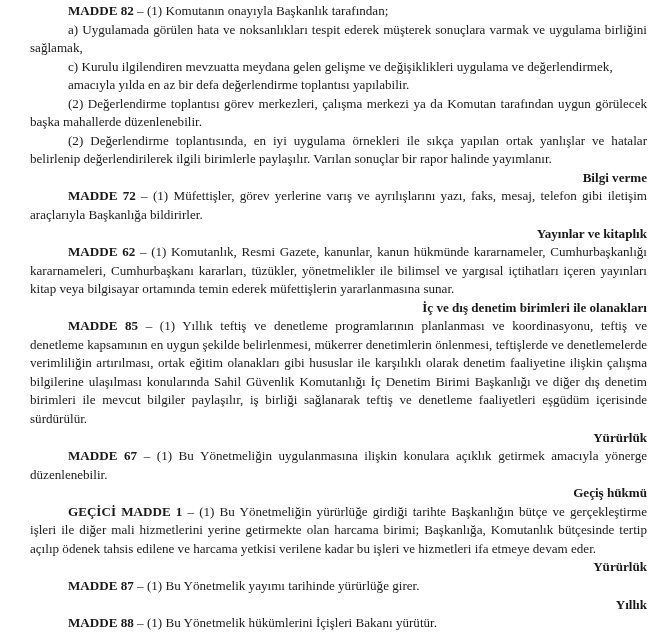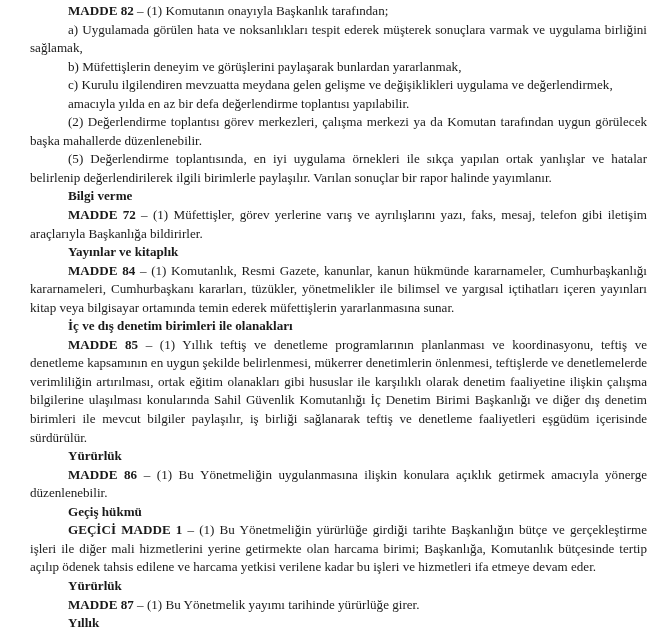--- a/index.html
+++ b/index.html
@@ -30,46 +30,45 @@
     text-justify: inter-word;
     -webkit-hyphens: none;
     hyphens: none;
   }
   p.ind {
     text-indent: 38px;
   }
   p.head {
     text-indent: 38px;
     font-weight: bold;
-    text-align: left;
+    text-align: right;
   }
   .b {
     font-weight: bold;
   }
 </style>
 </head>
 <body>
 
 <div id="doc">
   <div id="body-text">
       <p class="ind"><span class="b">MADDE 82</span><span> – </span><span>(1) Komutanın onayıyla Başkanlık tarafından;</span></p>
       <p class="ind"><span>a) Uygulamada görülen hata ve noksanlıkları tespit ederek müşterek sonuçlara varmak ve uygulama birliğini sağlamak,</span></p>
-      <p class="ind"><span>b) Müfettişlerin deneyim ve görüşlerini paylaşarak bunlardan yararlanmak,</span></p>
       <p class="ind"><span>c) Kurulu ilgilendiren mevzuatta meydana gelen gelişme ve değişiklikleri uygulama ve değerlendirmek,</span></p>
       <p class="ind"><span>amacıyla yılda en az bir defa değerlendirme toplantısı yapılabilir.</span></p>
       <p class="ind"><span>(2) Değerlendirme toplantısı görev merkezleri, çalışma merkezi ya da Komutan tarafından uygun görülecek başka mahallerde düzenlenebilir.</span></p>
-      <p class="ind"><span>(5) Değerlendirme toplantısında, en iyi uygulama örnekleri ile sıkça yapılan ortak yanlışlar ve hatalar belirlenip değerlendirilerek ilgili birimlerle paylaşılır. Varılan sonuçlar bir rapor halinde yayımlanır.</span></p>
+      <p class="ind"><span>(2) Değerlendirme toplantısında, en iyi uygulama örnekleri ile sıkça yapılan ortak yanlışlar ve hatalar belirlenip değerlendirilerek ilgili birimlerle paylaşılır. Varılan sonuçlar bir rapor halinde yayımlanır.</span></p>
       <p class="head"><span>Bilgi verme</span></p>
       <p class="ind"><span class="b">MADDE 72</span><span> – </span><span>(1) Müfettişler, görev yerlerine varış ve ayrılışlarını yazı, faks, mesaj, telefon gibi iletişim araçlarıyla Başkanlığa bildirirler.</span></p>
       <p class="head"><span>Yayınlar ve kitaplık</span></p>
-      <p class="ind"><span class="b">MADDE 84</span><span> – </span><span>(1) Komutanlık, Resmi Gazete, kanunlar, kanun hükmünde kararnameler, Cumhurbaşkanlığı kararnameleri, Cumhurbaşkanı kararları, tüzükler, yönetmelikler ile bilimsel ve yargısal içtihatları içeren yayınları kitap veya bilgisayar ortamında temin ederek müfettişlerin yararlanmasına sunar.</span></p>
+      <p class="ind"><span class="b">MADDE 62</span><span> – </span><span>(1) Komutanlık, Resmi Gazete, kanunlar, kanun hükmünde kararnameler, Cumhurbaşkanlığı kararnameleri, Cumhurbaşkanı kararları, tüzükler, yönetmelikler ile bilimsel ve yargısal içtihatları içeren yayınları kitap veya bilgisayar ortamında temin ederek müfettişlerin yararlanmasına sunar.</span></p>
       <p class="head"><span>İç ve dış denetim birimleri ile olanakları</span></p>
       <p class="ind"><span class="b">MADDE 85</span><span> – </span><span>(1) Yıllık teftiş ve denetleme programlarının planlanması ve koordinasyonu, teftiş ve denetleme kapsamının en uygun şekilde belirlenmesi, mükerrer denetimlerin önlenmesi, teftişlerde ve denetlemelerde verimliliğin artırılması, ortak eğitim olanakları gibi hususlar ile karşılıklı olarak denetim faaliyetine ilişkin çalışma bilgilerine ulaşılması konularında Sahil Güvenlik Komutanlığı İç Denetim Birimi Başkanlığı ve diğer dış denetim birimleri ile mevcut bilgiler paylaşılır, iş birliği sağlanarak teftiş ve denetleme faaliyetleri eşgüdüm içerisinde sürdürülür.</span></p>
       <p class="head"><span>Yürürlük</span></p>
-      <p class="ind"><span class="b">MADDE 86</span><span> – </span><span>(1) Bu Yönetmeliğin uygulanmasına ilişkin konulara açıklık getirmek amacıyla yönerge düzenlenebilir.</span></p>
+      <p class="ind"><span class="b">MADDE 67</span><span> – </span><span>(1) Bu Yönetmeliğin uygulanmasına ilişkin konulara açıklık getirmek amacıyla yönerge düzenlenebilir.</span></p>
       <p class="head"><span>Geçiş hükmü</span></p>
       <p class="ind"><span class="b">GEÇİCİ MADDE 1</span><span> – </span><span>(1) Bu Yönetmeliğin yürürlüğe girdiği tarihte Başkanlığın bütçe ve gerçekleştirme işleri ile diğer mali hizmetlerini yerine getirmekte olan harcama birimi; Başkanlığa, Komutanlık bütçesinde tertip açılıp ödenek tahsis edilene ve harcama yetkisi verilene kadar bu işleri ve hizmetleri ifa etmeye devam eder.</span></p>
       <p class="head"><span>Yürürlük</span></p>
       <p class="ind"><span class="b">MADDE 87</span><span> – </span><span>(1) Bu Yönetmelik yayımı tarihinde yürürlüğe girer.</span></p>
       <p class="head"><span>Yıllık</span></p>
       <p class="ind"><span class="b">MADDE 88</span><span> – </span><span>(1) Bu Yönetmelik hükümlerini İçişleri Bakanı yürütür.</span></p>
     </div>
 </div>
 
 </body></html>

